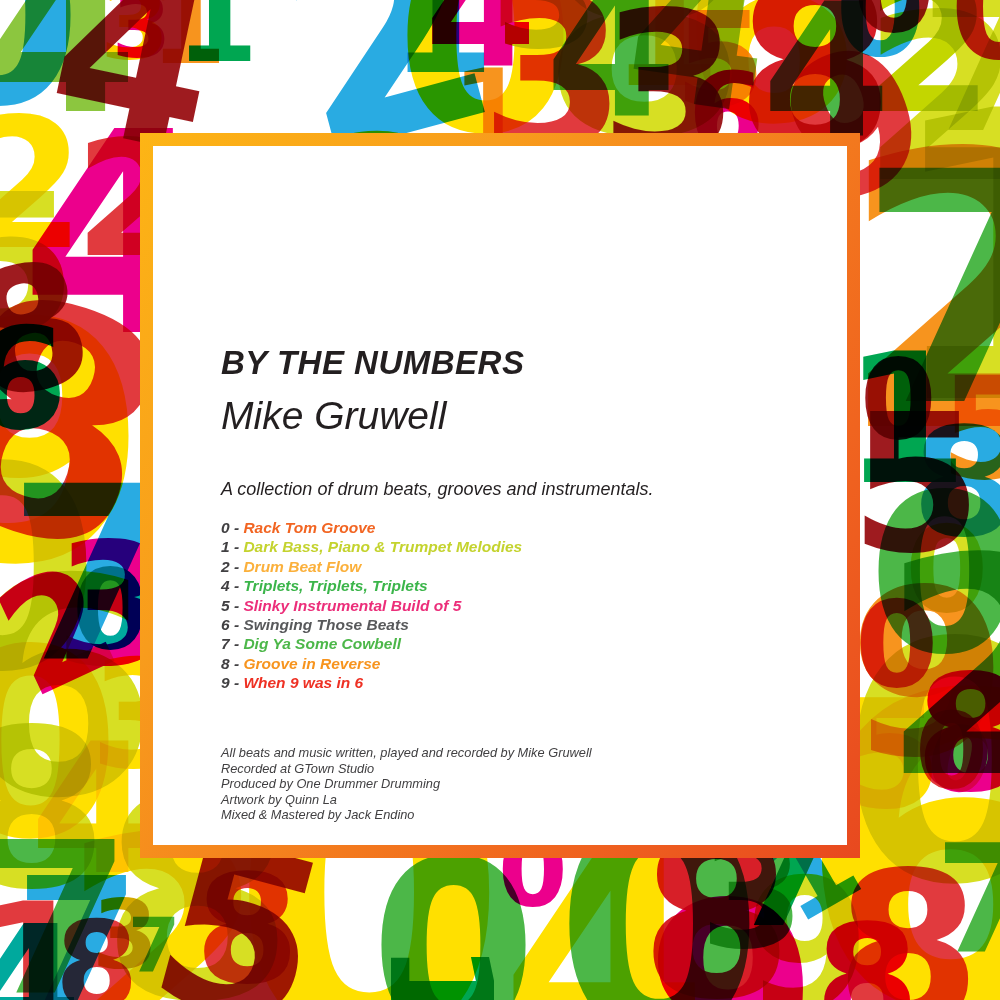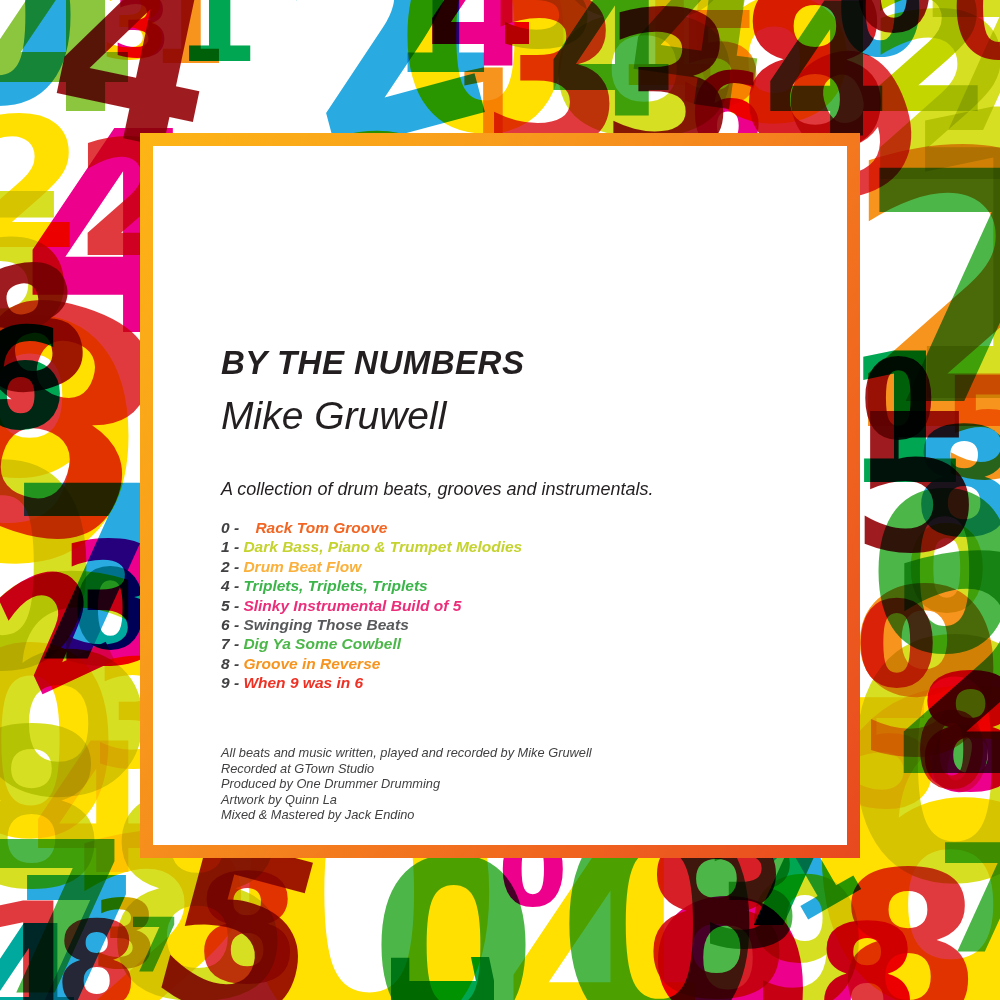--- a/index.html
+++ b/index.html
@@ -151,21 +151,21 @@
       <span class="bg-num" style="left: 645px; top: 870px; font-size: 250px; color: rgb(236, 0, 140);">9</span>
       <span class="bg-num" style="left: 745px; top: 855px; font-size: 180px; color: rgb(215, 223, 35);">9</span>
     </div>
 
   <div class="panel">
     <div class="panel-inner">
       <div class="album-title">BY THE NUMBERS</div>
       <div class="artist-name">Mike Gruwell</div>
       <div class="album-subtitle">A collection of drum beats, grooves and instrumentals.</div>
       <div class="track-list">
-          <div class="track"><span class="tnum">0 - </span><span class="ttitle" style="color: rgb(242, 101, 34); margin-left: 12px;">Rack Tom Groove</span></div>
+          <div class="track"><span class="tnum">0 - </span><span class="ttitle" style="color: rgb(242, 101, 34);">Rack Tom Groove</span></div>
           <div class="track"><span class="tnum">1 - </span><span class="ttitle" style="color: rgb(196, 211, 46);">Dark Bass, Piano &amp; Trumpet Melodies</span></div>
           <div class="track"><span class="tnum">2 - </span><span class="ttitle" style="color: rgb(251, 176, 59);">Drum Beat Flow</span></div>
           <div class="track"><span class="tnum">4 - </span><span class="ttitle" style="color: rgb(59, 181, 74);">Triplets, Triplets, Triplets</span></div>
           <div class="track"><span class="tnum">5 - </span><span class="ttitle" style="color: rgb(236, 46, 122);">Slinky Instrumental Build of 5</span></div>
           <div class="track"><span class="tnum">6 - </span><span class="ttitle" style="color: rgb(88, 89, 91);">Swinging Those Beats</span></div>
           <div class="track"><span class="tnum">7 - </span><span class="ttitle" style="color: rgb(76, 183, 73);">Dig Ya Some Cowbell</span></div>
           <div class="track"><span class="tnum">8 - </span><span class="ttitle" style="color: rgb(247, 148, 30);">Groove in Reverse</span></div>
           <div class="track"><span class="tnum">9 - </span><span class="ttitle" style="color: rgb(238, 49, 36); font-style: italic;">When 9 was in 6</span></div>
         </div>
       <div class="credits">

